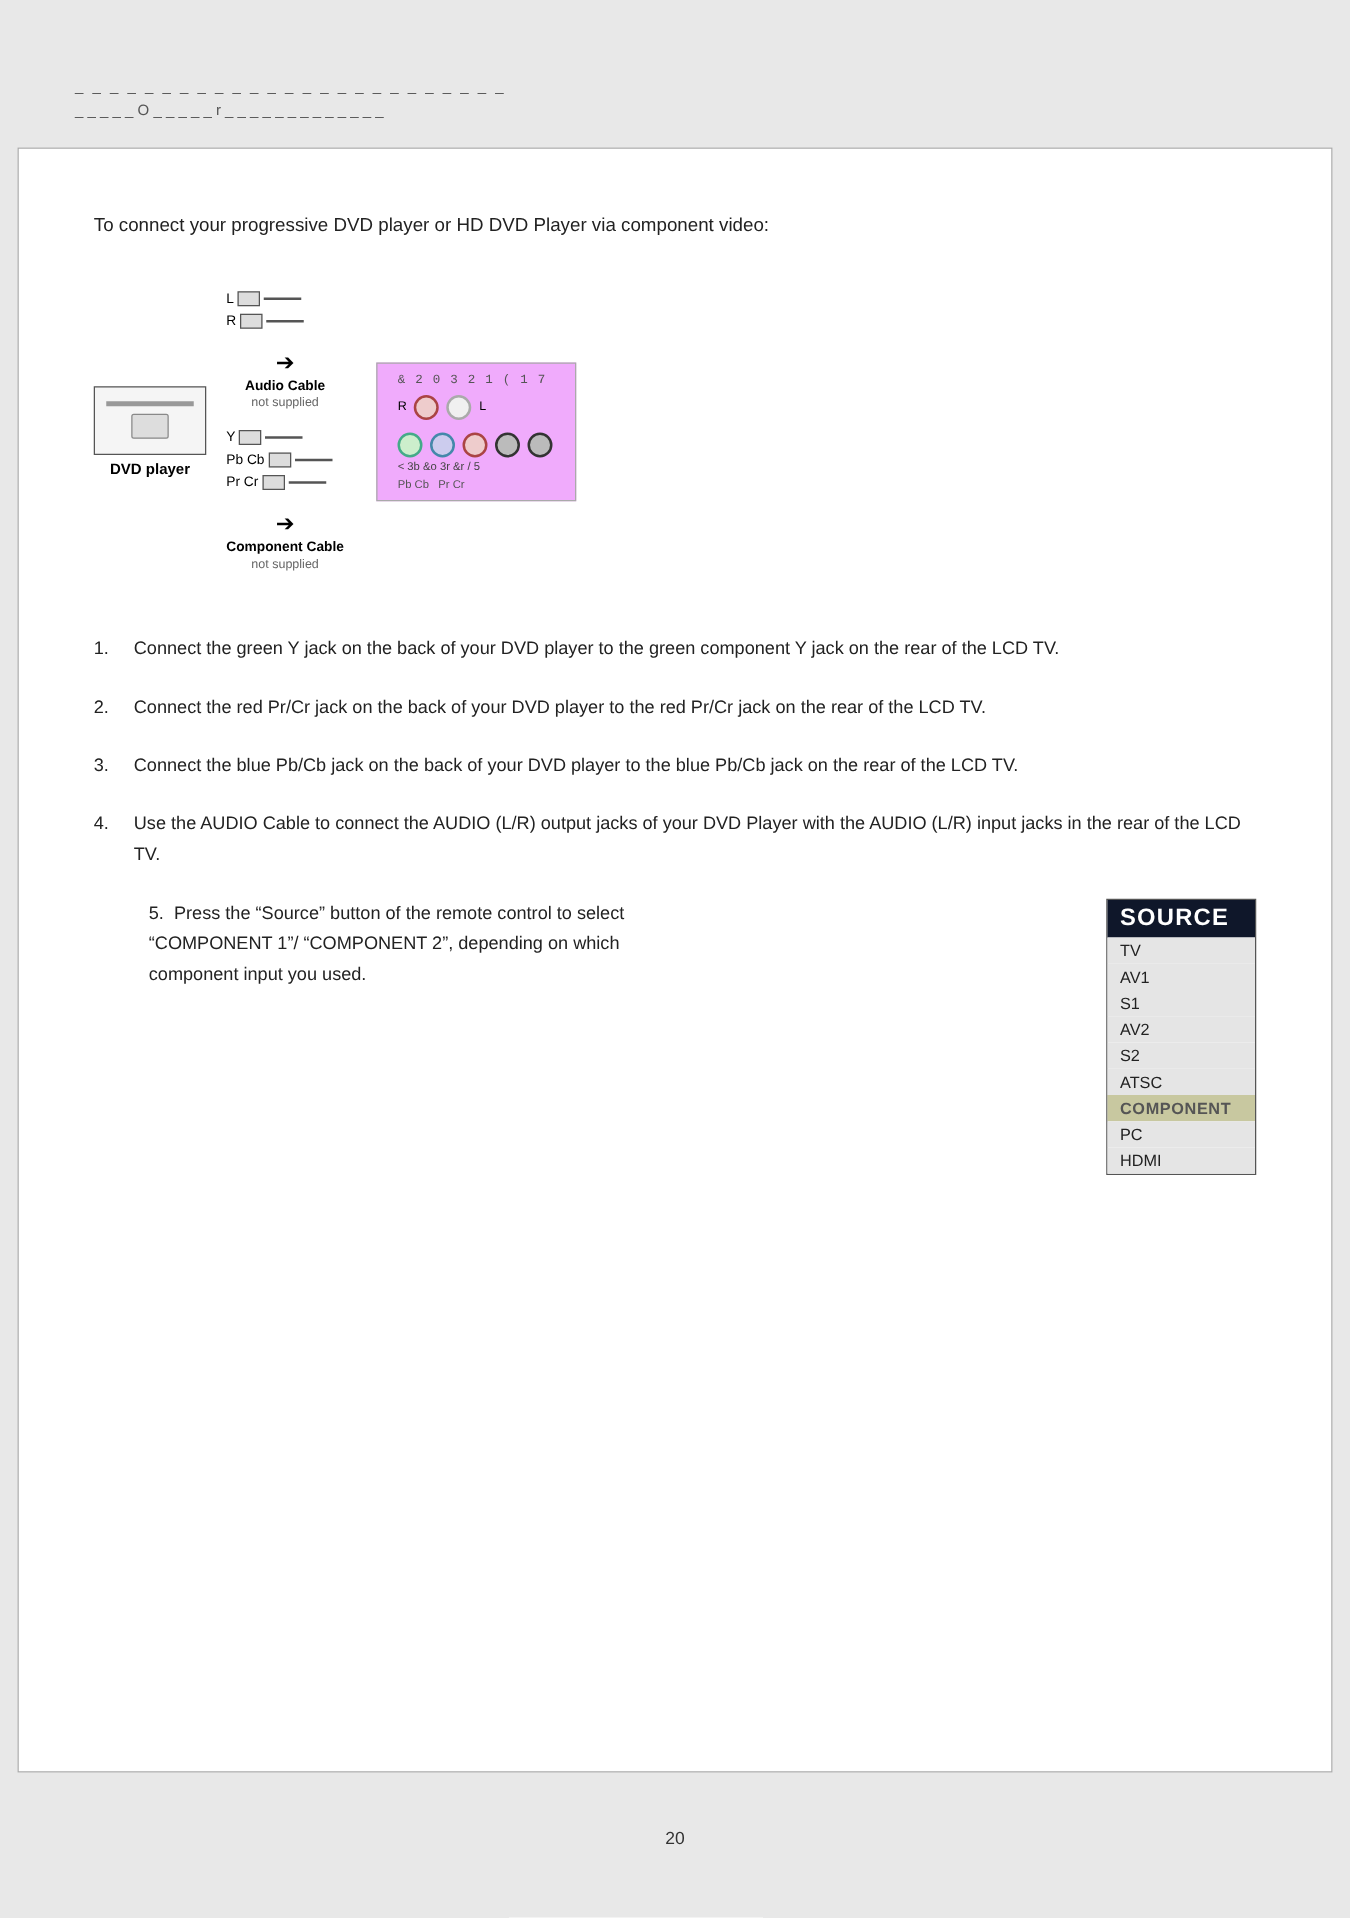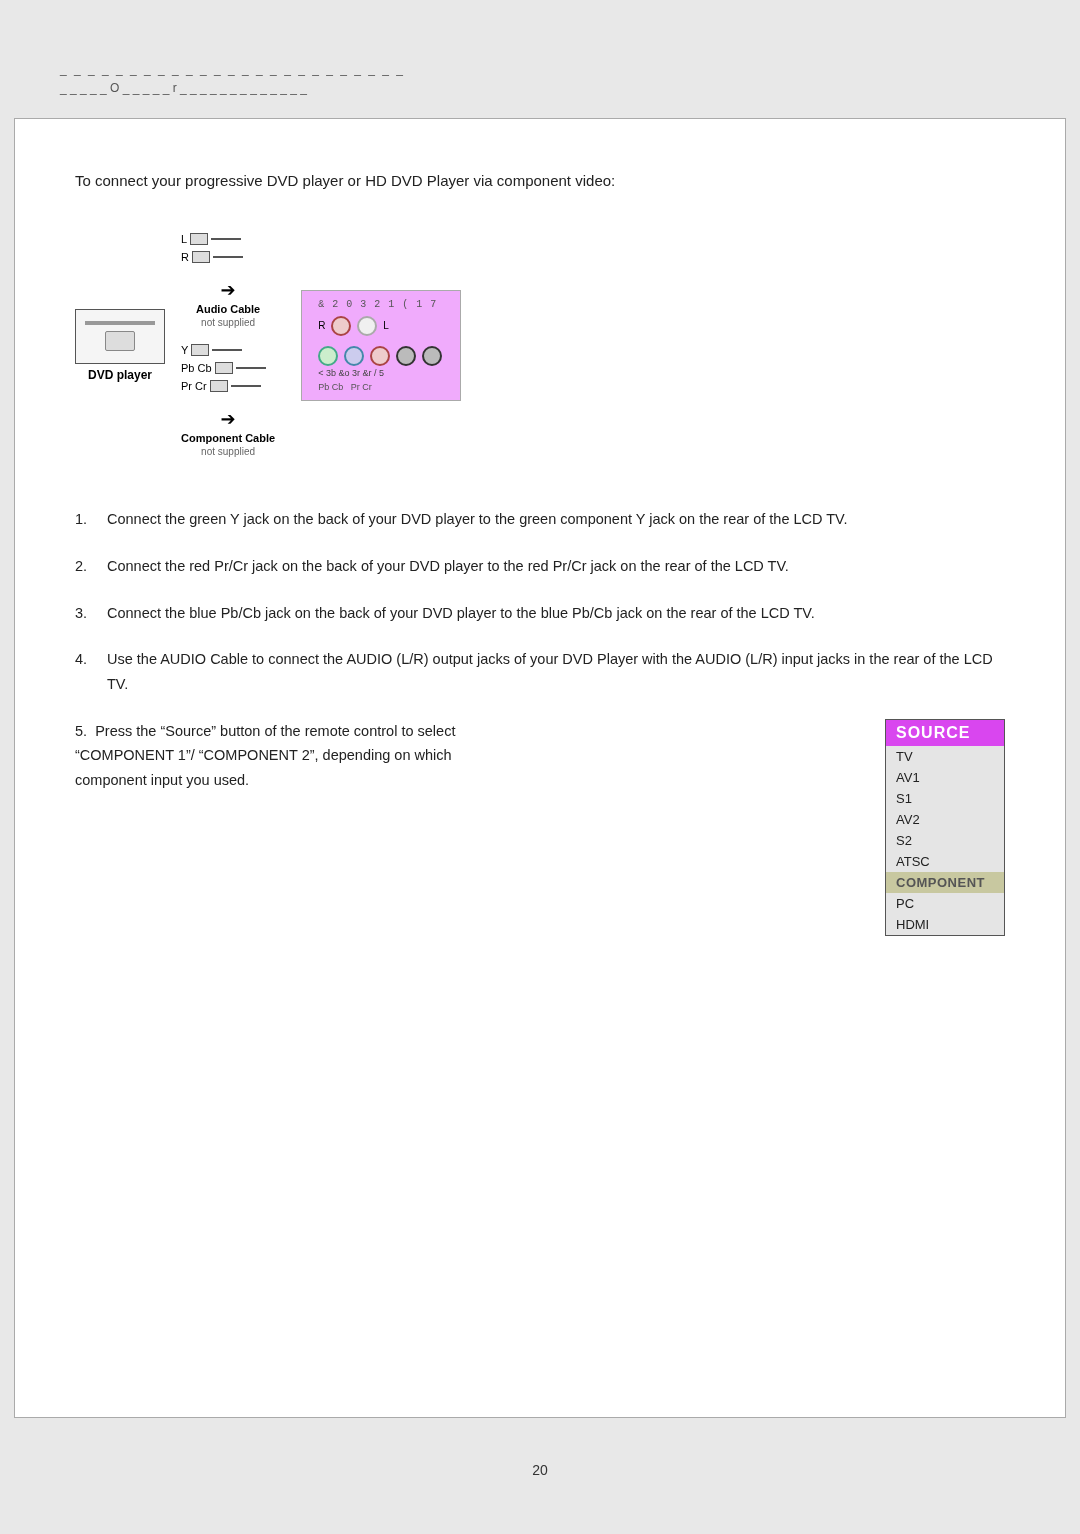--- a/index.html
+++ b/index.html
@@ -174,33 +174,34 @@
     .step5-row {
       display: flex;
       gap: 30px;
       margin-bottom: 22px;
     }
     .step5-text {
       flex: 1;
       font-size: 14.5px;
       color: #222;
       line-height: 1.7;
+      margin-left: 44px;
     }
     .source-menu {
       min-width: 120px;
       border: 1px solid #555;
       font-size: 13px;
       color: #222;
     }
     .source-menu-header {
-      background: #d946ef;
+      background: #0f172a;
       color: #fff;
       font-weight: bold;
       padding: 4px 10px;
-      font-size: 16px;
+      font-size: 19px;
       letter-spacing: 1px;
     }
     .source-menu-item {
       padding: 3px 10px;
       font-size: 13px;
       color: #222;
       background: #e5e5e5;
     }
     .source-menu-item.highlighted {
       background: #c8c8a0;

